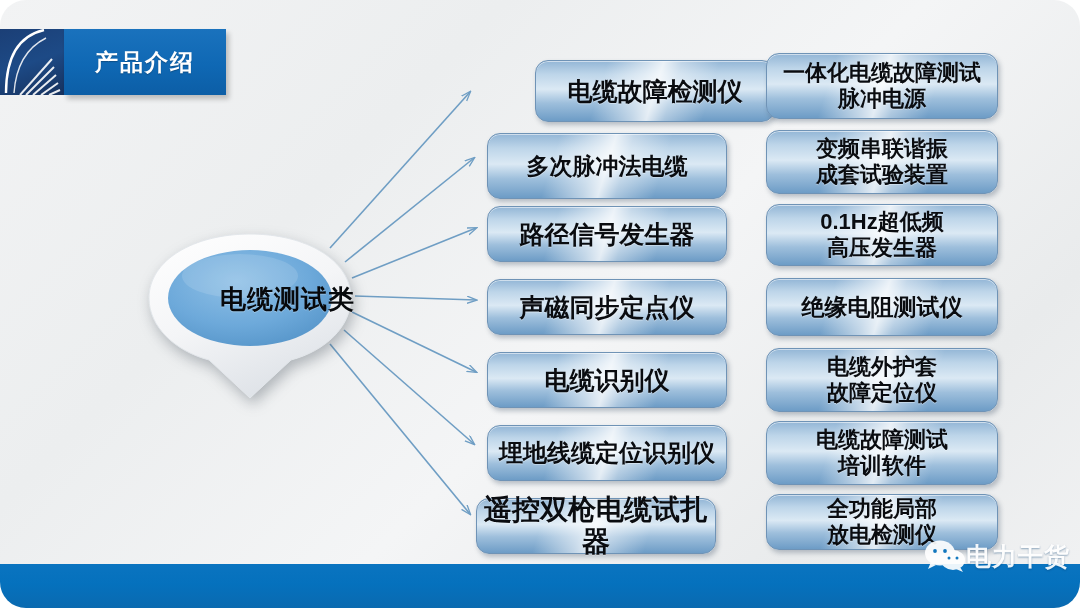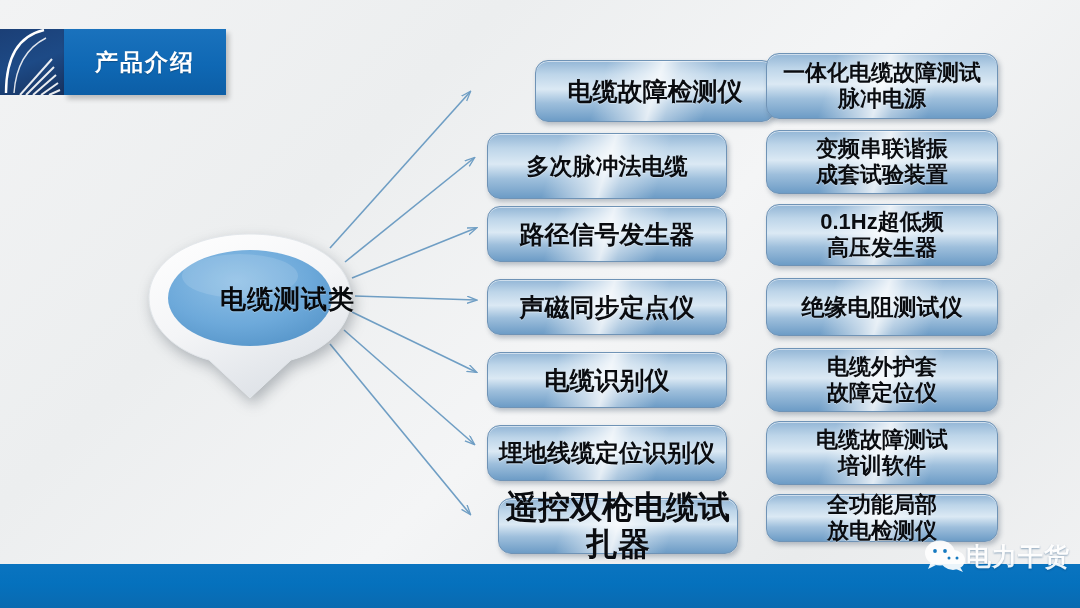--- a/index.html
+++ b/index.html
@@ -12,20 +12,21 @@
     overflow: hidden;
     font-family: "Liberation Sans", "DejaVu Sans", sans-serif;
   }
 
   #slide {
     position: relative;
     width: 1080px;
     height: 608px;
     background: linear-gradient(135deg, #f2f3f4 0%, #eceeef 30%, #f4f5f6 55%, #e9ebec 80%, #f1f2f3 100%);
     overflow: hidden;
+    border-radius: 26px;
   }
 
   
   .header-wrap {
     position: absolute;
     left: 0;
     top: 29px;
     height: 66px;
     display: flex;
     align-items: stretch;
@@ -225,21 +226,21 @@
   </div>
 
   <div class="box" style="left:487px;  top:352px; width:240px; height:56px; font-size:25px;">
     <span class="bx-txt">电缆识别仪</span>
   </div>
 
   <div class="box" style="left:487px;  top:425px; width:240px; height:56px; font-size:24px;">
     <span class="bx-txt">埋地线缆定位识别仪</span>
   </div>
 
-  <div class="box" style="left:498px;  top:498px; width:240px; height:56px; font-size:32px;">
+  <div class="box" style="left:476px;  top:498px; width:240px; height:56px; font-size:28px;">
     <span class="bx-txt">遥控双枪电缆试扎器</span>
   </div>
 
   <div class="box" style="left:766px;  top:53px;  width:232px; height:66px; font-size:22px;">
     <span class="bx-txt">
       <span>一体化电缆故障测试</span><br>
       <span>脉冲电源</span>
     </span>
   </div>
 
@@ -268,21 +269,21 @@
     </span>
   </div>
 
   <div class="box" style="left:766px;  top:421px; width:232px; height:64px; font-size:22px;">
     <span class="bx-txt">
       <span>电缆故障测试</span><br>
       <span>培训软件</span>
     </span>
   </div>
 
-  <div class="box" style="left:766px;  top:494px; width:232px; height:48px; font-size:22px;">
+  <div class="box" style="left:766px;  top:494px; width:232px; height:56px; font-size:22px;">
     <span class="bx-txt">
       <span>全功能局部</span><br>
       <span>放电检测仪</span>
     </span>
   </div>
 
   <div class="footer-bar"></div>
 
   <div class="watermark">
     <svg width="42" height="34" viewBox="0 0 42 34">

